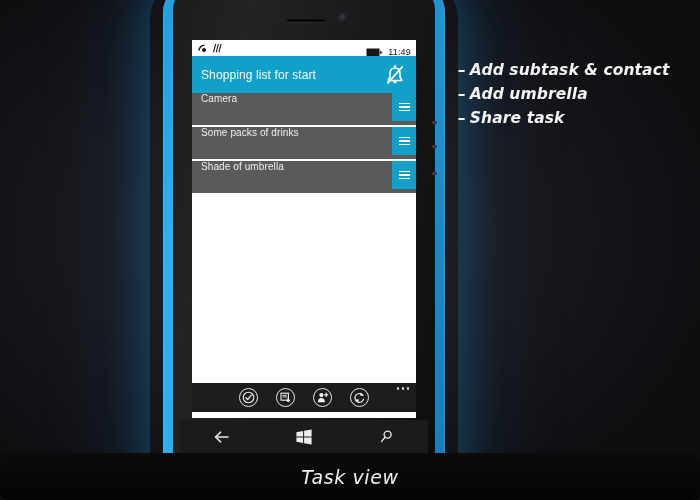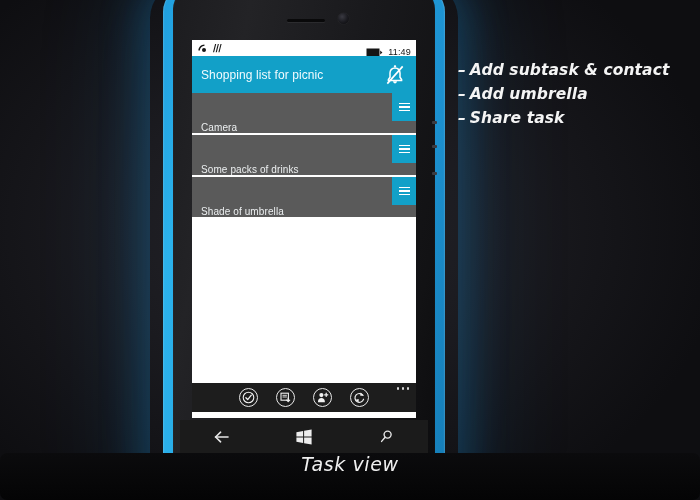--- a/index.html
+++ b/index.html
@@ -148,24 +148,24 @@
     width: 26px;
     height: 26px;
     display: flex;
     align-items: center;
     justify-content: center;
   }
 
   
   .list { background: #ffffff; }
   .list-row {
-    height: 40px;
+    height: 32px;
     background: #5a5a5a;
     display: flex;
-    align-items: flex-end;
+    align-items: flex-start;
     margin-bottom: 2px;
     position: relative;
   }
   .row-label {
     font-size: 10px;
     color: #eceff0;
     padding-left: 9px;
     letter-spacing: 0.1px;
   }
   .row-handle {
@@ -248,20 +248,21 @@
 
   
   .caption-band {
     position: absolute;
     left: 0;
     top: 453px;
     width: 700px;
     height: 47px;
     background: linear-gradient(180deg, #0b0b0d 0%, #070708 60%, #040405 100%);
     display: flex;
+    align-items: center;
     justify-content: center;
     border-radius: 7px;
   }
   .caption-text {
     font-family: "DejaVu Sans", sans-serif;
     font-style: italic;
     font-size: 19px;
     color: #f0f0f0;
     letter-spacing: 0.6px;
   }
@@ -322,21 +323,21 @@
           <svg width="17" height="9" viewBox="0 0 17 9">
             <rect x="0.5" y="0.5" width="13" height="8" fill="#151515"></rect>
             <path d="M14.2 2.6 L16.4 4.5 L14.2 6.4 Z" fill="#151515"></path>
           </svg>
         </span>
         <span class="sb-time">11:49</span>
       </div>
     </div>
 
     <div class="app-header">
-      <span class="app-title">Shopping list for picnic</span>
+      <span class="app-title">Shopping list for start</span>
       <span class="bell-wrap">
         <svg width="22" height="22" viewBox="0 0 22 22">
           <path d="M11 3.4 C11.7 3.4 12.2 2.9 12.2 2.3 C12.2 1.7 11.7 1.2 11 1.2 C10.3 1.2 9.8 1.7 9.8 2.3 C9.8 2.9 10.3 3.4 11 3.4 Z" fill="#ffffff"></path>
           <path d="M11 3.9 C7.9 3.9 6.0 6.1 6.0 9.1 L6.0 13.2 L4.4 15.6 L4.4 16.4 L17.6 16.4 L17.6 15.6 L16.0 13.2 L16.0 9.1 C16.0 6.1 14.1 3.9 11 3.9 Z" fill="none" stroke="#ffffff" stroke-width="1.5"></path>
           <path d="M9.0 17.3 C9.2 18.6 10.0 19.4 11 19.4 C12.0 19.4 12.8 18.6 13.0 17.3 Z" fill="#ffffff"></path>
           <line x1="3.3" y1="19.6" x2="18.7" y2="2.4" stroke="#ffffff" stroke-width="1.7"></line>
         </svg>
       </span>
     </div>
 

